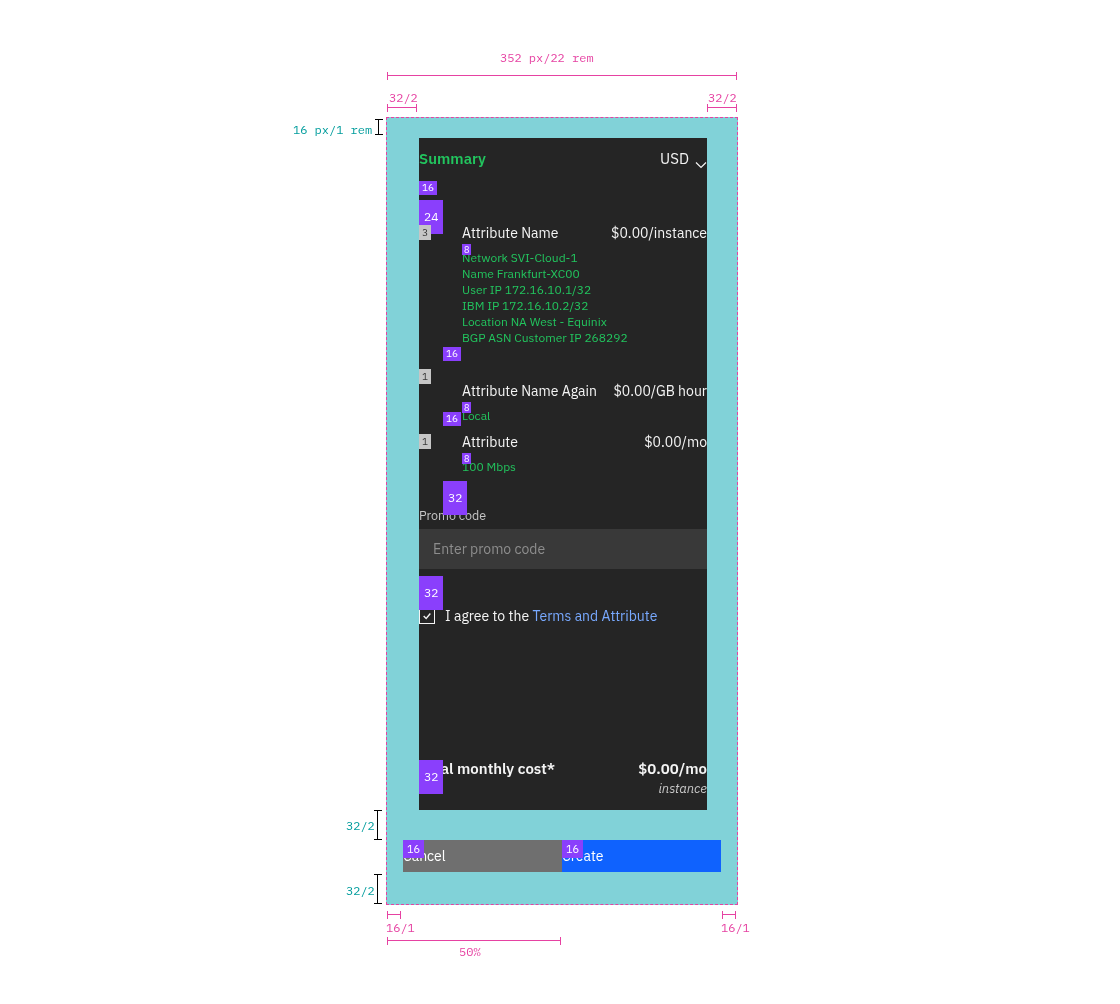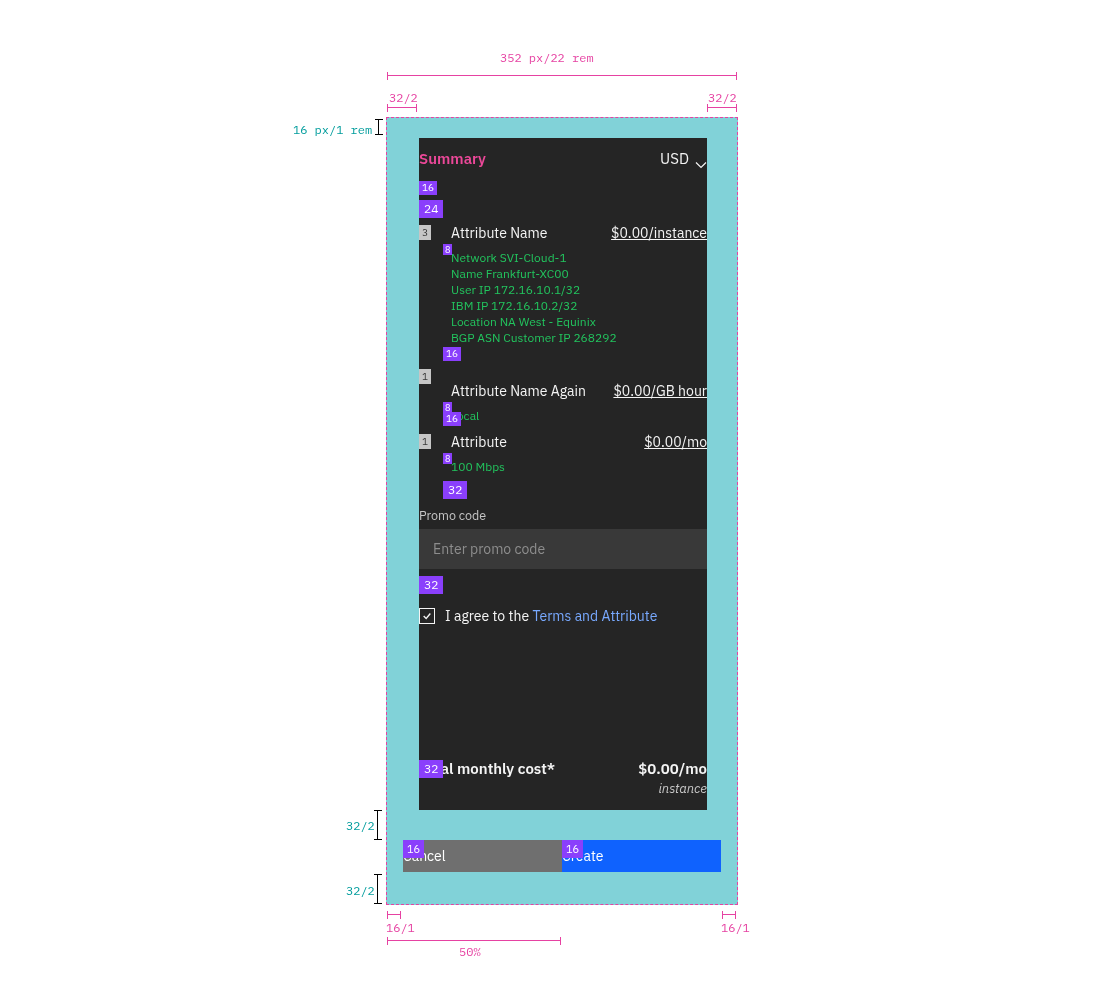--- a/index.html
+++ b/index.html
@@ -35,64 +35,64 @@
   }
 
   
   .panel-header {
     display: flex;
     justify-content: space-between;
     align-items: center;
     height: 40px;
     padding: 0 0 0 0;
   }
-  .panel-title { font-weight: 600; font-size: 15px; color: #ec4899; }
+  .panel-title { font-weight: 600; font-size: 15px; color: #22c55e; }
   .currency {
     display: flex;
     align-items: center;
     gap: 6px;
     font-size: 15px;
     color: #f4f4f4;
     cursor: pointer;
   }
   .chevron-down {
     width: 12px; height: 8px;
     display: inline-block;
   }
 
   
   .tag {
     position: absolute;
     background: #8a3ffc;
     color: #fff;
     font-size: 12px;
     line-height: 1;
-    padding: 3px 5px;
+    padding: 11px 5px;
     font-family: "IBM Plex Mono", Menlo, Consolas, monospace;
     z-index: 5;
   }
   .tag-sm { font-size: 10px; padding: 2px 3px; }
   .tag-tiny { font-size: 9px; padding: 1px 2px; }
 
   
   .num-tag {
     position: absolute;
     background: #c6c6c6;
     color: #393939;
     font-size: 10px;
     font-family: "IBM Plex Mono", Menlo, Consolas, monospace;
     padding: 1px 3px;
     z-index: 5;
   }
 
   
-  .attr-group { position: relative; padding-left: 32px; padding-right: 0; }
+  .attr-group { position: relative; padding-left: 24px; padding-right: 0; margin-left: 19px; }
   .attr-row { display: flex; justify-content: space-between; align-items: baseline; }
   .attr-name { font-size: 14px; color: #f4f4f4; }
-  .attr-price { font-size: 14px; color: #f4f4f4; white-space: nowrap; text-decoration: underline; }
+  .attr-price { font-size: 14px; color: #f4f4f4; white-space: nowrap; }
   .attr-details { font-size: 12px; color: #22c55e; line-height: 16px; margin-top: 8px; }
   .attr-details div { white-space: nowrap; }
 
   
   .promo-label { font-size: 12.5px; color: #c6c6c6; margin-bottom: 6px; }
   .promo-input {
     width: 100%;
     height: 40px;
     background: #393939;
     border: none;

